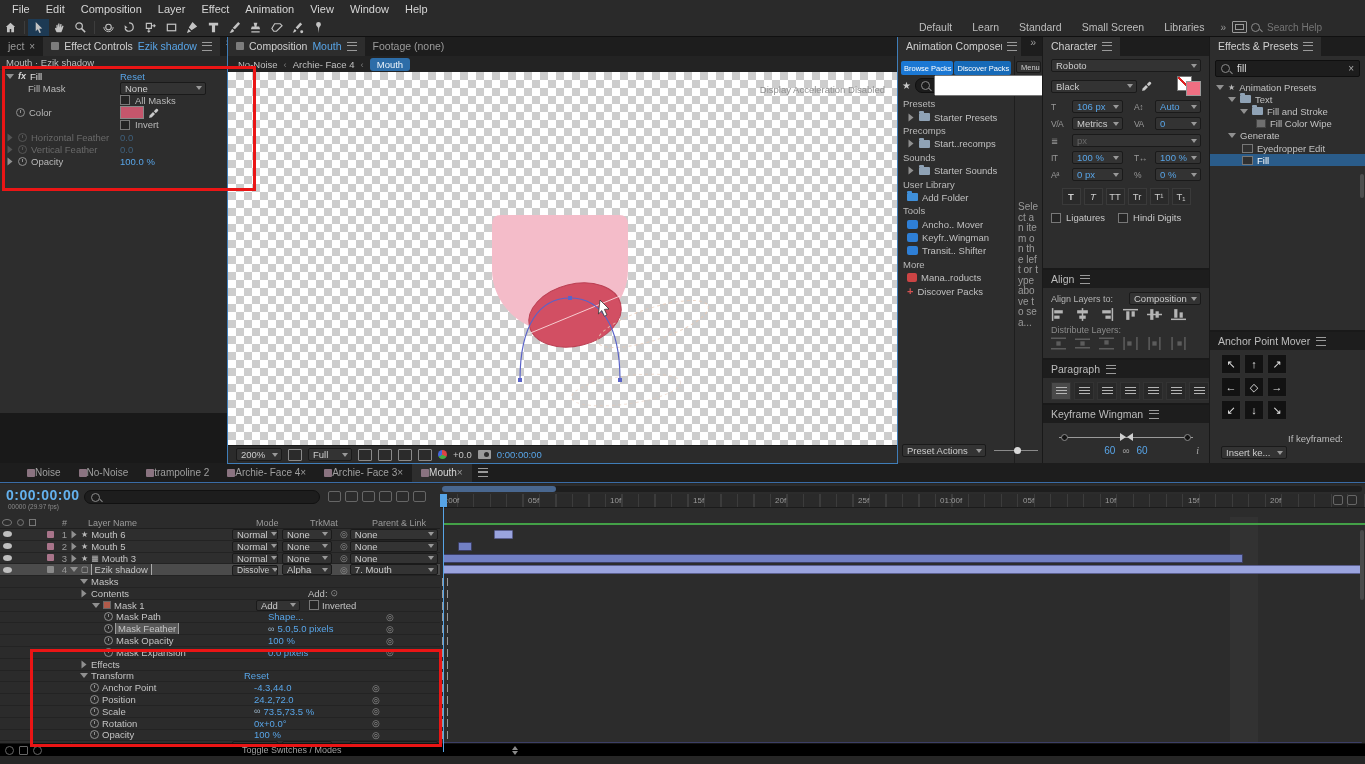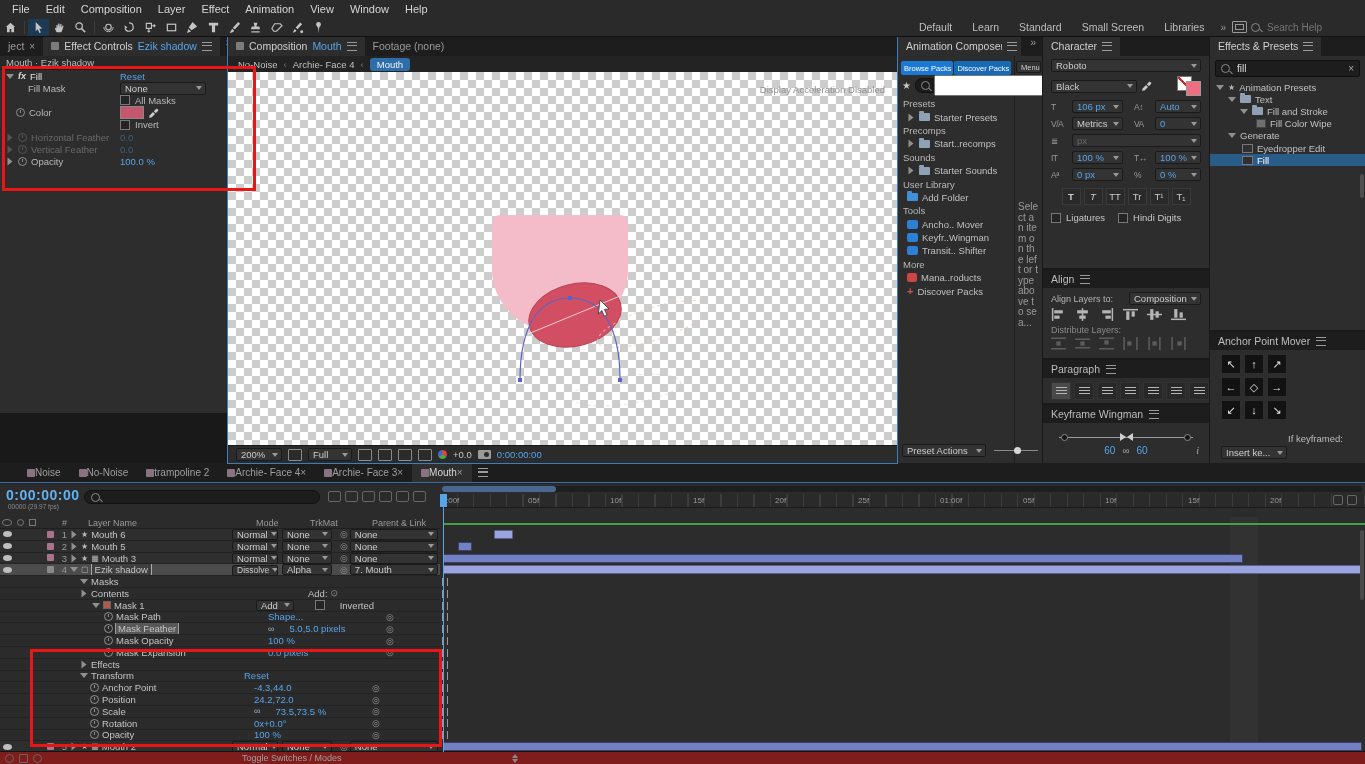--- a/index.html
+++ b/index.html
@@ -148,21 +148,21 @@
   .row.sel{background:#4b4b4b}
   .c-eye{width:14px;flex:none;display:flex;justify-content:center}
   .c-b1,.c-b2{width:12px;flex:none}.c-b3{width:6px;flex:none}
   .c-lbl{width:12px;flex:none;display:flex;justify-content:center}
   .c-num{width:14px;flex:none;text-align:right;padding-right:3px;color:#9a9a9a;box-sizing:border-box}
   .c-name{width:162px;flex:none;display:flex;align-items:center;gap:3px;overflow:hidden;white-space:nowrap}
   .c-mode{width:46px;flex:none}.c-mode .dd{width:100%;height:11px}
   .c-trk{width:50px;flex:none;margin-left:4px}.c-trk .dd{width:100%;height:11px}
   .c-parent{width:98px;flex:none;margin-left:8px;display:flex;align-items:center;gap:2px}
   .c-parent .dd{flex:1;height:11px}
-  .vzone{width:120px;flex:none;display:flex;align-items:center;gap:15px;padding-left:2px;box-sizing:border-box;overflow:hidden;white-space:nowrap}
+  .vzone{width:120px;flex:none;display:flex;align-items:center;gap:3px;padding-left:2px;box-sizing:border-box;overflow:hidden;white-space:nowrap}
   .pwg{color:#8f8f8f;font-size:9px;flex:none}
   .eyeball{display:inline-block;width:9px;height:6px;background:#bfbfbf;border-radius:50%}
   .lab{display:inline-block;width:7px;height:7px;background:#a8748a;border-radius:1px}
   .licon{color:#b9b9b9;font-size:8px;flex:none}
   .msq{width:8px;height:8px;background:#b05a4a;border:1px solid #666;flex:none;box-sizing:border-box}
   .nsel{background:#3f3f3f;outline:1px solid #aaa;padding:0 3px}
   .psel{background:#585858;outline:1px solid #9c9c9c;padding:0 2px}
   .p1{padding-left:10px}.p2{padding-left:22px}.p3{padding-left:34px}.p4{padding-left:20px}
   .lnk{color:#9ab4c8;font-size:9px}
   .addz{position:absolute;left:308px;display:flex;align-items:center;gap:3px;color:#c0c0c0}
@@ -176,21 +176,21 @@
   .ruler span{position:absolute;top:2px;font-size:8px;color:#9b9b9b}
   .greenln{position:absolute;left:3px;right:0;top:39px;height:2px;background:#43a047}
   .cti-line{position:absolute;left:3px;top:10px;bottom:0;width:1px;background:#57a4e6;z-index:3}
   .cti-head{position:absolute;left:0;top:10px;width:7px;height:13px;background:#57a4e6;z-index:3}
   .bar{position:absolute;height:9px;border-radius:1px;background:#7280c4;border:1px solid #3c3f66;box-sizing:border-box}
   .bar.lit{background:#9aa4de;border-color:#5b5f8e}
   .ib{position:absolute;width:4px;height:8px;border-left:1px solid #999;border-right:1px solid #999}
   .vsb{position:absolute;right:1px;top:46px;width:4px;height:70px;background:#4a4a4a;border-radius:2px}
   .tr-icons{position:absolute;right:8px;top:11px;display:flex;gap:4px}
   .tr-icons span{width:10px;height:10px;border:1px solid #666;border-radius:2px;box-sizing:border-box}
-  .tl-footer{position:absolute;left:0;right:0;bottom:0;height:12px;background:#7f1d1d;border-top:1px solid #141414;display:flex;align-items:center;font-size:9px;color:#9f9f9f}
+  .tl-footer{position:absolute;left:0;right:0;bottom:8px;height:12px;background:#000000;border-top:1px solid #141414;display:flex;align-items:center;font-size:9px;color:#9f9f9f}
   .tfi{width:9px;height:9px;border:1px solid #666;border-radius:50%;margin-left:5px;box-sizing:border-box}
   .tfi.sq{border-radius:1px}
   .updn{margin-left:170px;display:flex;flex-direction:column;gap:1px}
   .updn i{width:0;height:0;border-left:3px solid transparent;border-right:3px solid transparent}
   .updn .u{border-bottom:4px solid #8a8a8a}.updn .d{border-top:4px solid #8a8a8a}
   
   .anno{position:absolute;border:3px solid #ea1515;z-index:99;pointer-events:none}
 </style>
 </head>
 <body>

